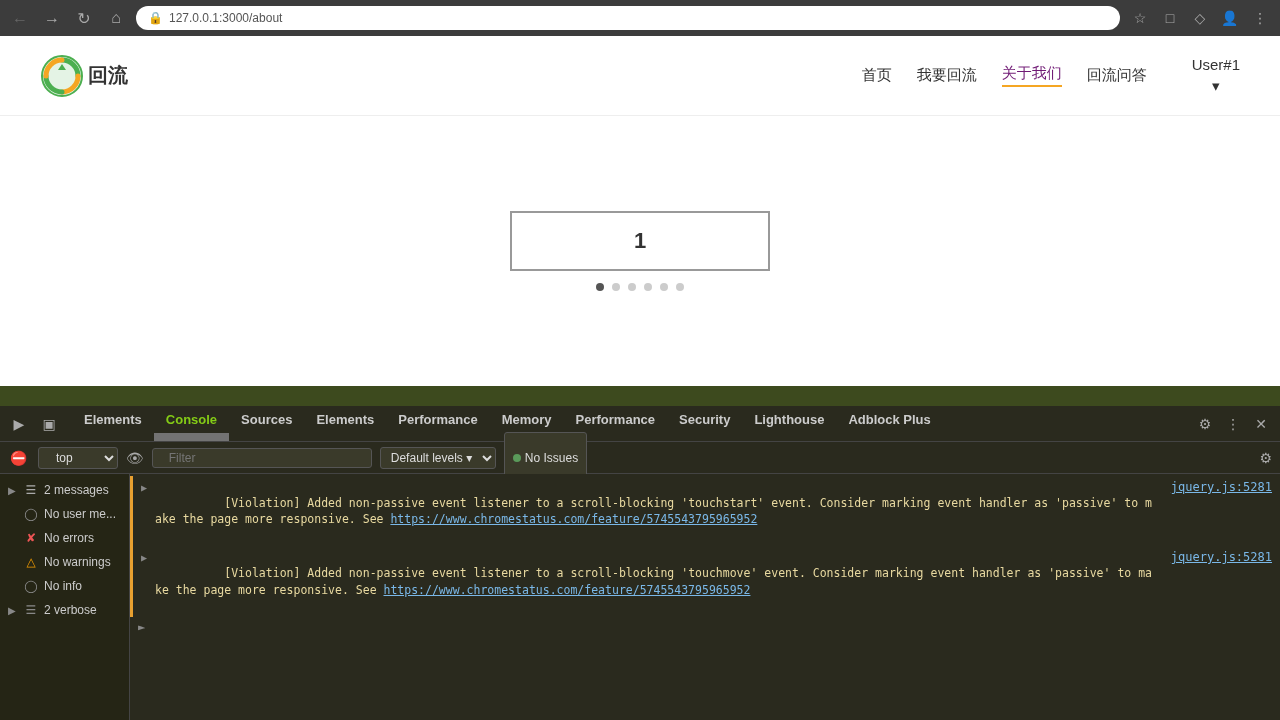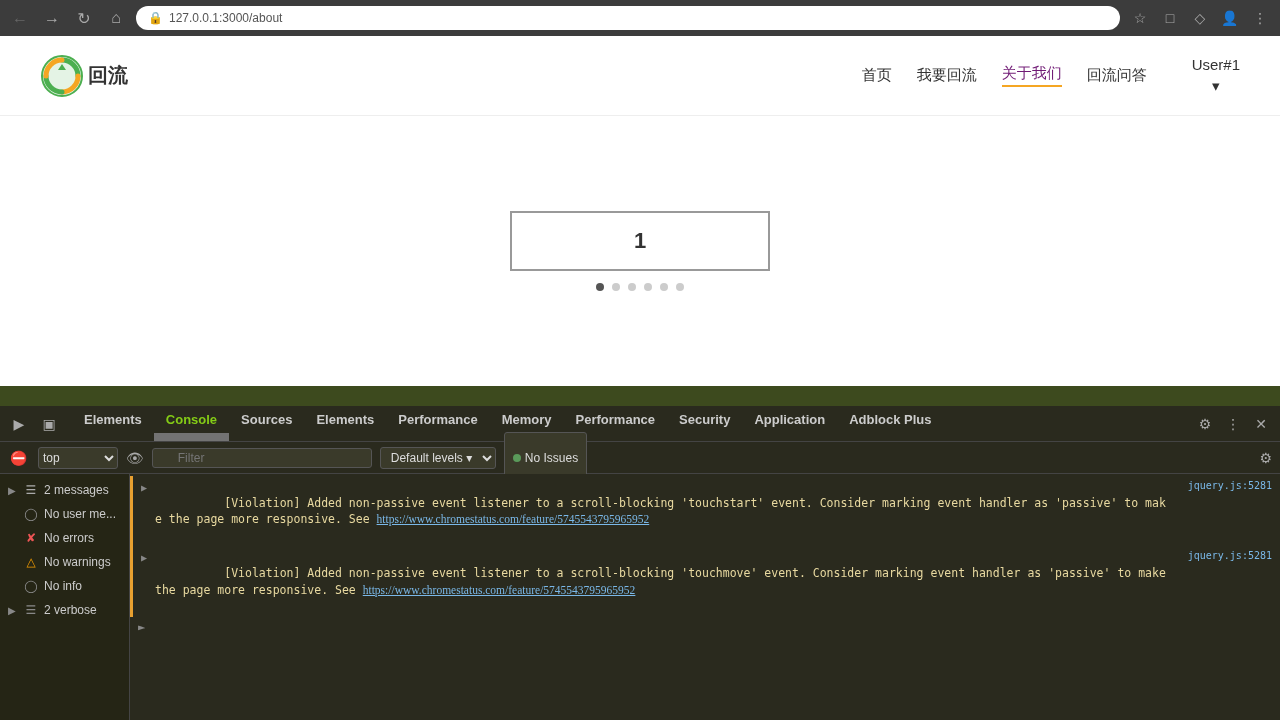--- a/index.html
+++ b/index.html
@@ -226,37 +226,37 @@
       gap: 8px;
       border-bottom: 1px solid #444;
       background: #2a2a1e;
       height: 32px;
     }
     .console-ctx-select {
       background: #3a3a2a;
       color: #ddd;
       border: 1px solid #555;
       font-size: 12px;
-      padding: 2px 0;
+      padding: 2px 13px;
       border-radius: 3px;
       min-width: 80px;
     }
     .eye-icon-btn {
       background: none;
       border: none;
       color: #aaa;
       cursor: pointer;
       font-size: 14px;
     }
     .console-filter {
       background: #3a3a2a;
       border: 1px solid #555;
       color: #ddd;
       font-size: 12px;
-      padding: 2px 25px;
+      padding: 2px 16px;
       border-radius: 3px;
       flex: 1;
       max-width: 220px;
     }
     .level-select {
       background: #3a3a2a;
       color: #ddd;
       border: 1px solid #555;
       font-size: 12px;
       padding: 2px 6px;
@@ -358,27 +358,27 @@
     }
     .log-text {
       flex: 1;
       word-break: break-all;
       white-space: pre-wrap;
     }
     .log-link {
       color: #7ab8e8;
       text-decoration: underline;
       cursor: pointer;
-      font-family: Liberation Serif, serif;
     }
     .log-source {
       color: #7ab8e8;
-      font-size: 10px;
+      font-size: 12px;
       white-space: nowrap;
       margin-left: 18px;
+      text-decoration: underline;
     }
     .log-prompt-row {
       display: flex;
       align-items: center;
       padding: 3px 8px;
       font-size: 12px;
       font-family: monospace;
       color: #888;
     }
     .prompt-arrow { color: #888; margin-right: 6px; }
@@ -457,21 +457,21 @@
     </div>
     <div class="devtools-tabs">
       <div class="devtools-tab">Elements</div>
       <div class="devtools-tab active">Console</div>
       <div class="devtools-tab">Sources</div>
       <div class="devtools-tab">Elements</div>
       <div class="devtools-tab">Performance</div>
       <div class="devtools-tab">Memory</div>
       <div class="devtools-tab">Performance</div>
       <div class="devtools-tab">Security</div>
-      <div class="devtools-tab">Application</div>
+      <div class="devtools-tab">Lighthouse</div>
       <div class="devtools-tab">Adblock Plus</div>
     </div>
     <div class="devtools-right-icons">
       <button class="devtools-right-btn">⚙</button>
       <button class="devtools-right-btn">⋮</button>
       <button class="devtools-right-btn">✕</button>
     </div>
   </div>
 
   <div class="console-toolbar">

